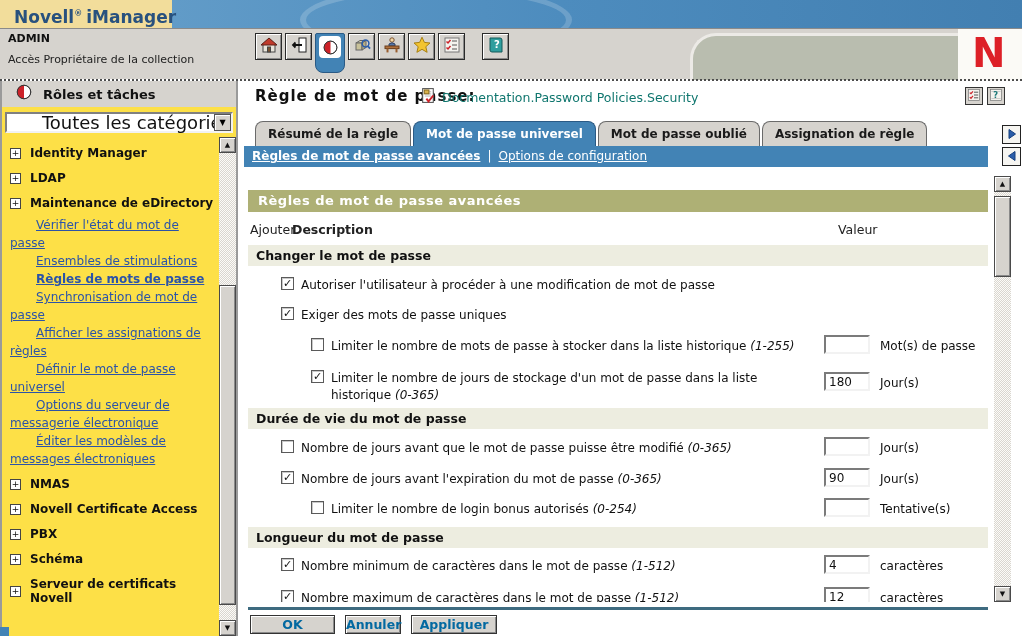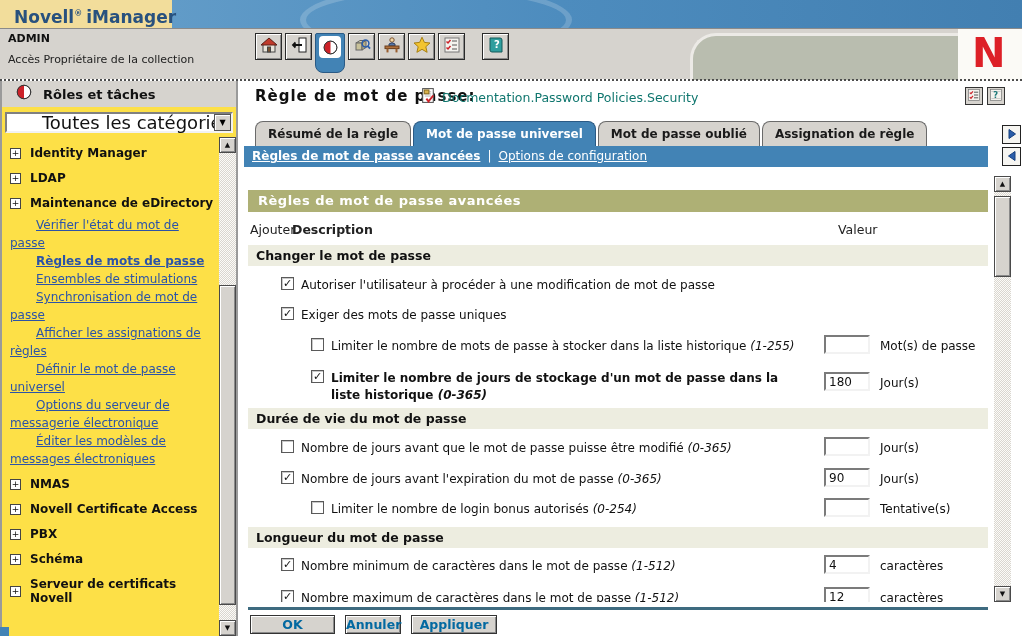--- a/index.html
+++ b/index.html
@@ -99,21 +99,21 @@
   .sec { position:absolute; left:4px; width:740px; height:21px; background:#EDEDE0; font-weight:bold;
     font-size:12.5px; line-height:21px; padding-left:8px; color:#111; }
   .frow { position:absolute; left:0; width:744px; }
   .cb { position:absolute; top:0; width:13px; height:13px; background:#fff; border:1px solid #5a5a5a;
     box-shadow:inset 1px 1px 0 #c9c9c9; font-size:11px; line-height:12px; text-align:center;
     color:#111; cursor:pointer; }
   .cb.checked::after { content:"\2713"; font-weight:bold; }
   .ind0 .cb { left:37px; } .ind0 .flabel { left:57px; }
   .ind1 .cb { left:67px; } .ind1 .flabel { left:87px; }
   .flabel { position:absolute; top:0; font-size:12px; color:#111; line-height:17px; }
-  .flabel.wrap { width:470px;font-weight:bold; }
+  .flabel.wrap { width:470px; }
   .flabel i { font-style:italic; }
   .vfield { position:absolute; left:580px; top:-3px; width:46px; height:19px; border:2px solid;
     border-color:#7b7b7b #f2f2f2 #f2f2f2 #7b7b7b; background:#fff; font-size:12px; padding:0 3px;
     font-family:inherit; color:#111; }
   .vunit { position:absolute; left:636px; top:1px; font-size:12px; color:#111; }
   .c-scroll { left:750px; top:95px; height:426px; }
   .divider { position:absolute; left:4px; top:526px; width:740px; height:3px; background:#3E6B80; }
   .btns { position:absolute; left:6px; top:534px; display:flex; gap:10px; }
   .btn { height:19px; background:#D6D3CE; border:1px solid #333;
     box-shadow:inset 1px 1px 0 #fff, inset -1px -1px 0 #8a8a8a; font-size:12.5px; font-weight:bold;
@@ -222,22 +222,22 @@
       <div class="cat">
           <span class="pm pm-plus"></span>
           <span class="cat-label">LDAP</span>
         </div>
       <div class="cat">
           <span class="pm pm-plus"></span>
           <span class="cat-label">Maintenance de eDirectory</span>
         </div>
       <div class="tasks">
         <div class="task"><span>Vérifier l'état du mot de passe</span></div>
+        <div class="task"><span>Ensembles de stimulations</span></div>
         <div class="task selected"><span>Règles de mots de passe</span></div>
-        <div class="task"><span>Ensembles de stimulations</span></div>
         <div class="task"><span>Synchronisation de mot de passe</span></div>
         <div class="task"><span>Afficher les assignations de règles</span></div>
         <div class="task"><span>Définir le mot de passe universel</span></div>
         <div class="task"><span>Options du serveur de messagerie électronique</span></div>
         <div class="task"><span>Éditer les modèles de messages électroniques</span></div>
       </div>
       <div class="cat">
           <span class="pm pm-plus"></span>
           <span class="cat-label">NMAS</span>
         </div>

